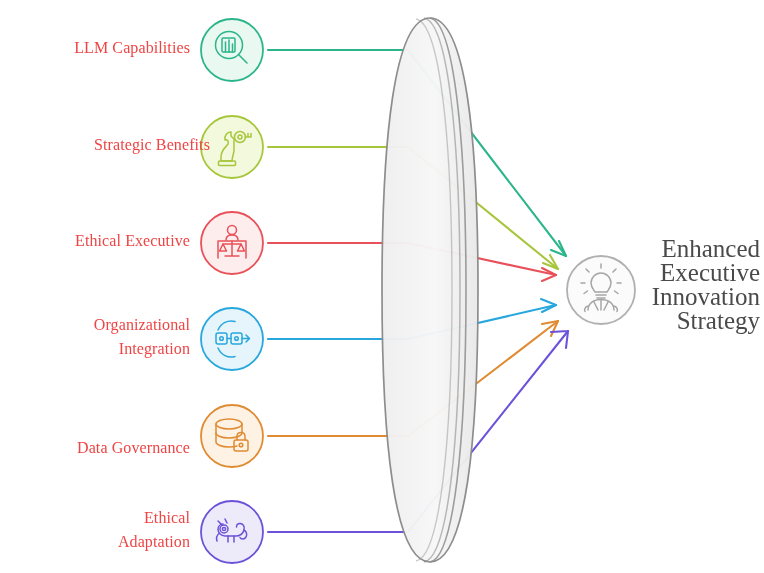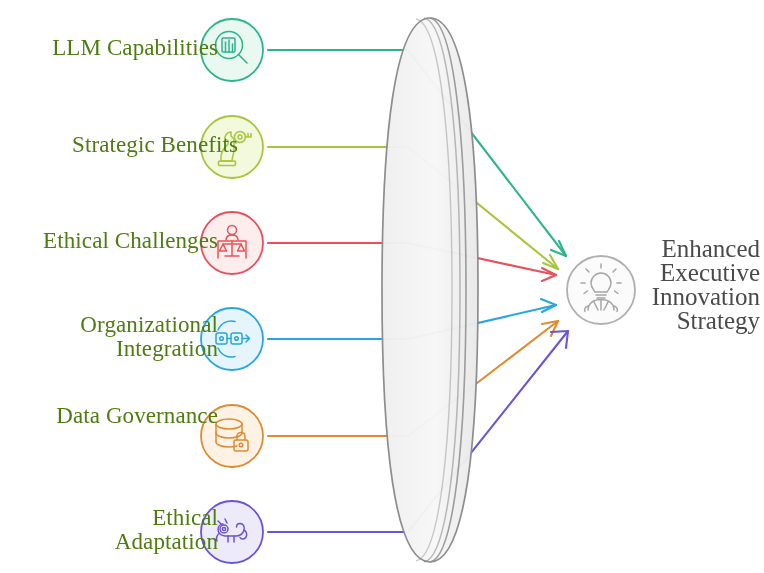--- a/index.html
+++ b/index.html
@@ -20,27 +20,26 @@
   #diagram-svg {
     position: absolute;
     left: 0;
     top: 0;
     width: 764px;
     height: 573px;
   }
   .node-label {
     position: absolute;
     text-align: right;
-    color: #4d7c0f;
-    font-size: 23px;
+    color: #ef4444;
+    font-size: 16px;
     line-height: 24px;
     font-family: "Liberation Serif", "DejaVu Serif", serif;
     letter-spacing: 0.1px;
     white-space: pre-line;
-    margin-left: 28px;
   }
   .target-label {
     position: absolute;
     text-align: right;
     color: #4a4a4a;
     font-size: 25px;
     line-height: 24px;
     font-family: "Liberation Serif", "DejaVu Serif", serif;
     white-space: pre-line;
   }
@@ -194,26 +193,26 @@
         <path d="M601,300 L601,310 M594,302 L598,310 M608,302 L604,310"></path>
         <path d="M588,306 C585,307 584,309.5 585,311.5 M614,306 C617,307 618,309.5 617,311.5"></path>
       </g>
     </g>
   </svg>
 
   <div class="node-label" style="left:0px; top:36px; width:190px;">LLM Capabilities</div>
 
   <div class="node-label" style="left:0px; top:133px; width:190px;padding-left:20px;">Strategic Benefits</div>
 
-  <div class="node-label" style="left:0px; top:229px; width:190px;">Ethical Challenges</div>
+  <div class="node-label" style="left:0px; top:229px; width:190px;">Ethical Executive</div>
 
   <div class="node-label" style="left:0px; top:313px; width:190px;">Organizational
 Integration</div>
 
-  <div class="node-label" style="left:0px; top:404px; width:190px;">Data Governance</div>
+  <div class="node-label" style="left:0px; top:436px; width:190px;">Data Governance</div>
 
   <div class="node-label" style="left:0px; top:506px; width:190px;">Ethical
 Adaptation</div>
 
   <div class="target-label" style="left:650px; top:237px; width:110px;">Enhanced
 Executive
 Innovation
 Strategy</div>
 
 </div>

